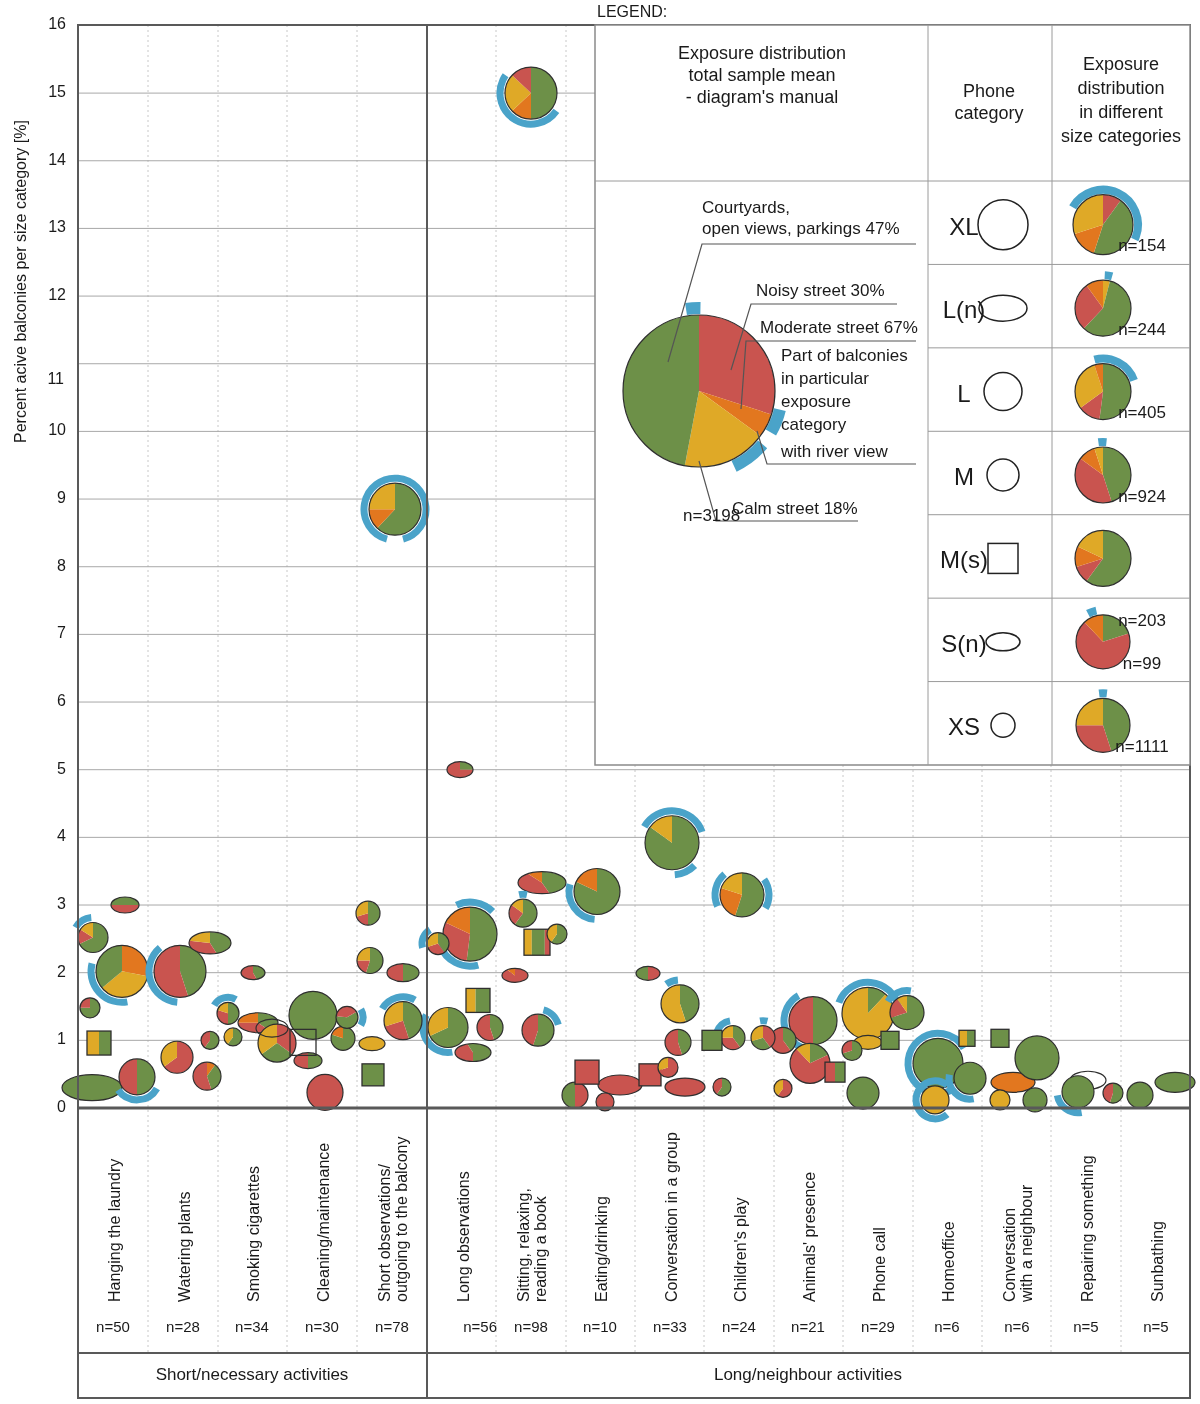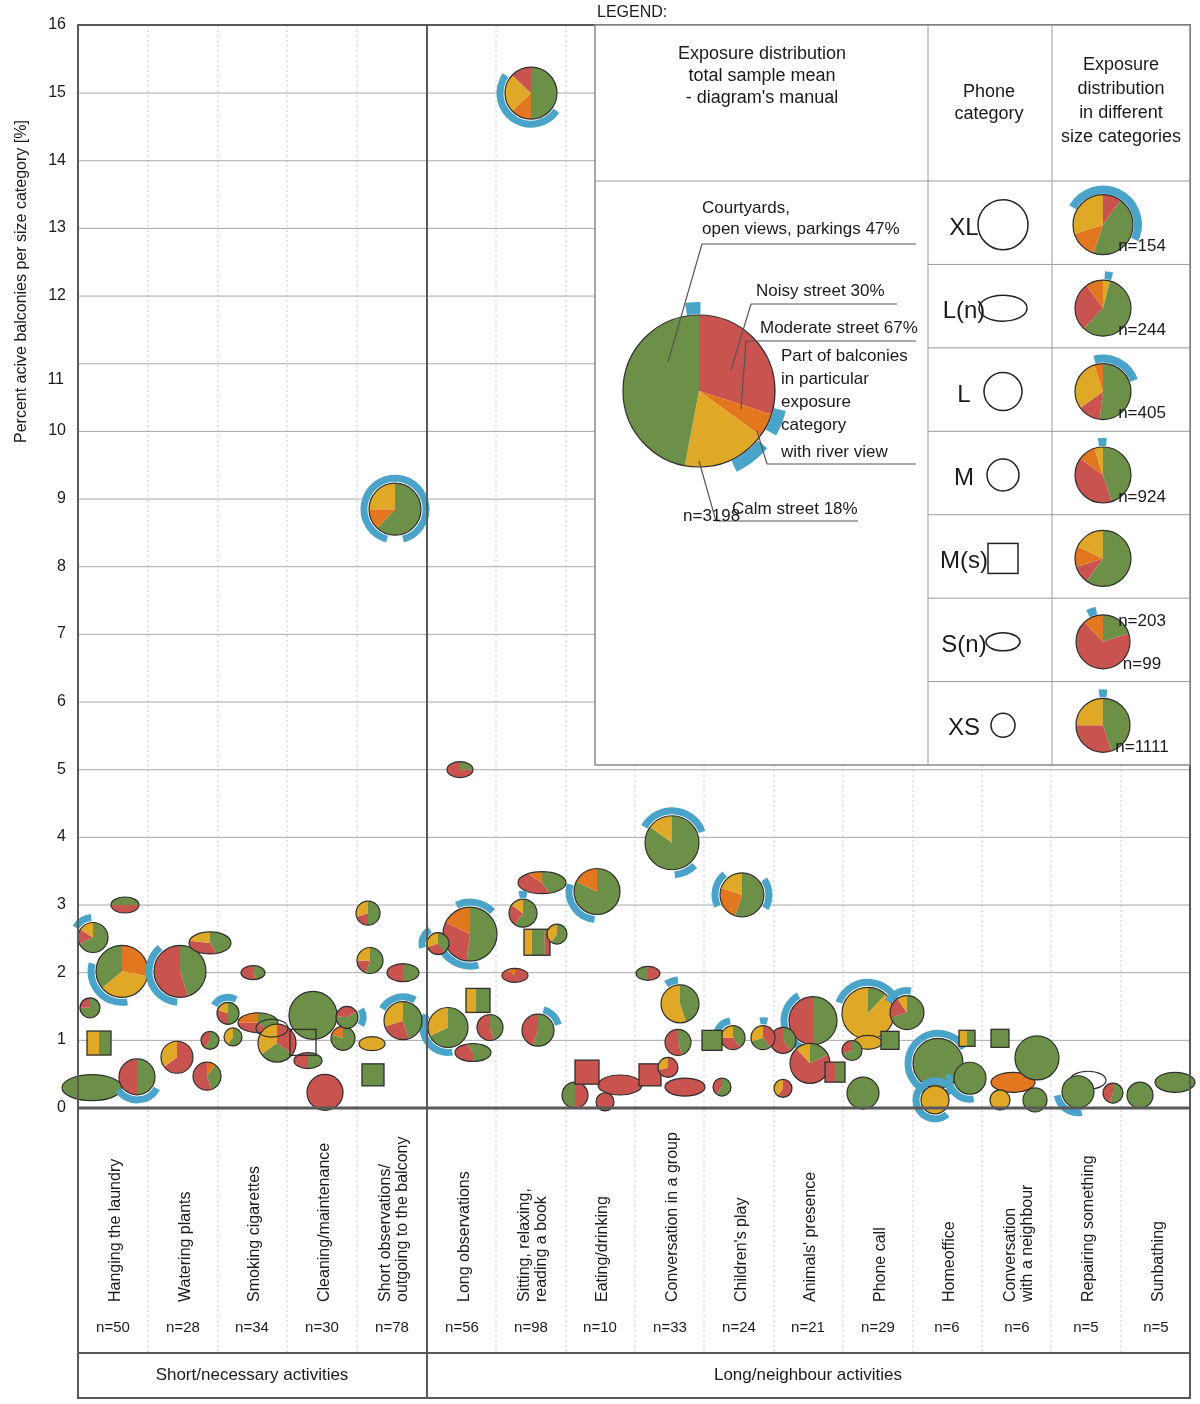--- a/index.html
+++ b/index.html
@@ -691,21 +691,21 @@
 <div class="abs catlabel" style="left: 175.5px; top: 1302px;">Watering plants</div>
 <div class="abs nlabel" style="left: 148px; top: 1318px;">n=28</div>
 <div class="abs catlabel" style="left: 244.5px; top: 1302px;">Smoking cigarettes</div>
 <div class="abs nlabel" style="left: 217px; top: 1318px;">n=34</div>
 <div class="abs catlabel" style="left: 314.5px; top: 1302px;">Cleaning/maintenance</div>
 <div class="abs nlabel" style="left: 287px; top: 1318px;">n=30</div>
 <div class="abs catlabel" style="left: 376px; top: 1302px;">Short observations/
 outgoing to the balcony</div>
 <div class="abs nlabel" style="left: 357px; top: 1318px;">n=78</div>
 <div class="abs catlabel" style="left: 454.5px; top: 1302px;">Long observations</div>
-<div class="abs nlabel" style="left: 427px; top: 1318px;">n=56</div>
+<div class="abs nlabel" style="left: 427px; top: 1318px; text-align: right;">n=56</div>
 <div class="abs catlabel" style="left: 515px; top: 1302px;">Sitting, relaxing,
 reading a book</div>
 <div class="abs nlabel" style="left: 496px; top: 1318px;">n=98</div>
 <div class="abs catlabel" style="left: 592.5px; top: 1302px;">Eating/drinking</div>
 <div class="abs nlabel" style="left: 565px; top: 1318px;">n=10</div>
 <div class="abs catlabel" style="left: 662.5px; top: 1302px;">Conversation in a group</div>
 <div class="abs nlabel" style="left: 635px; top: 1318px;">n=33</div>
 <div class="abs catlabel" style="left: 731.5px; top: 1302px;">Children's play</div>
 <div class="abs nlabel" style="left: 704px; top: 1318px;">n=24</div>
 <div class="abs catlabel" style="left: 800.5px; top: 1302px;">Animals' presence</div>

